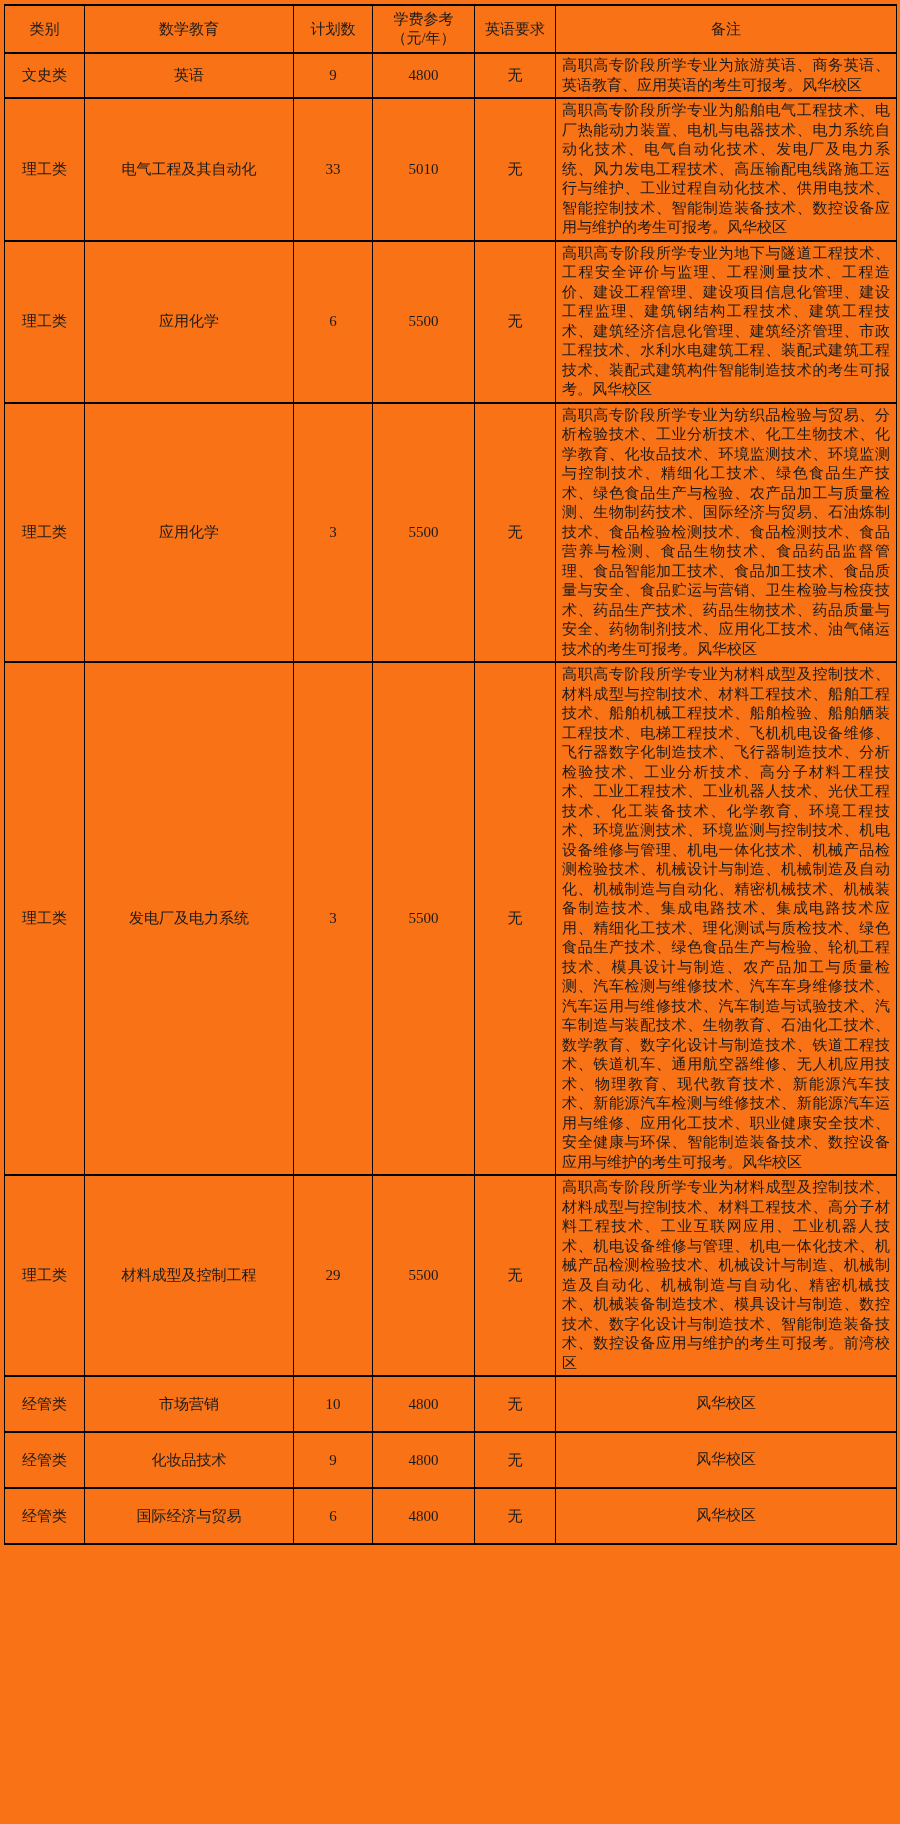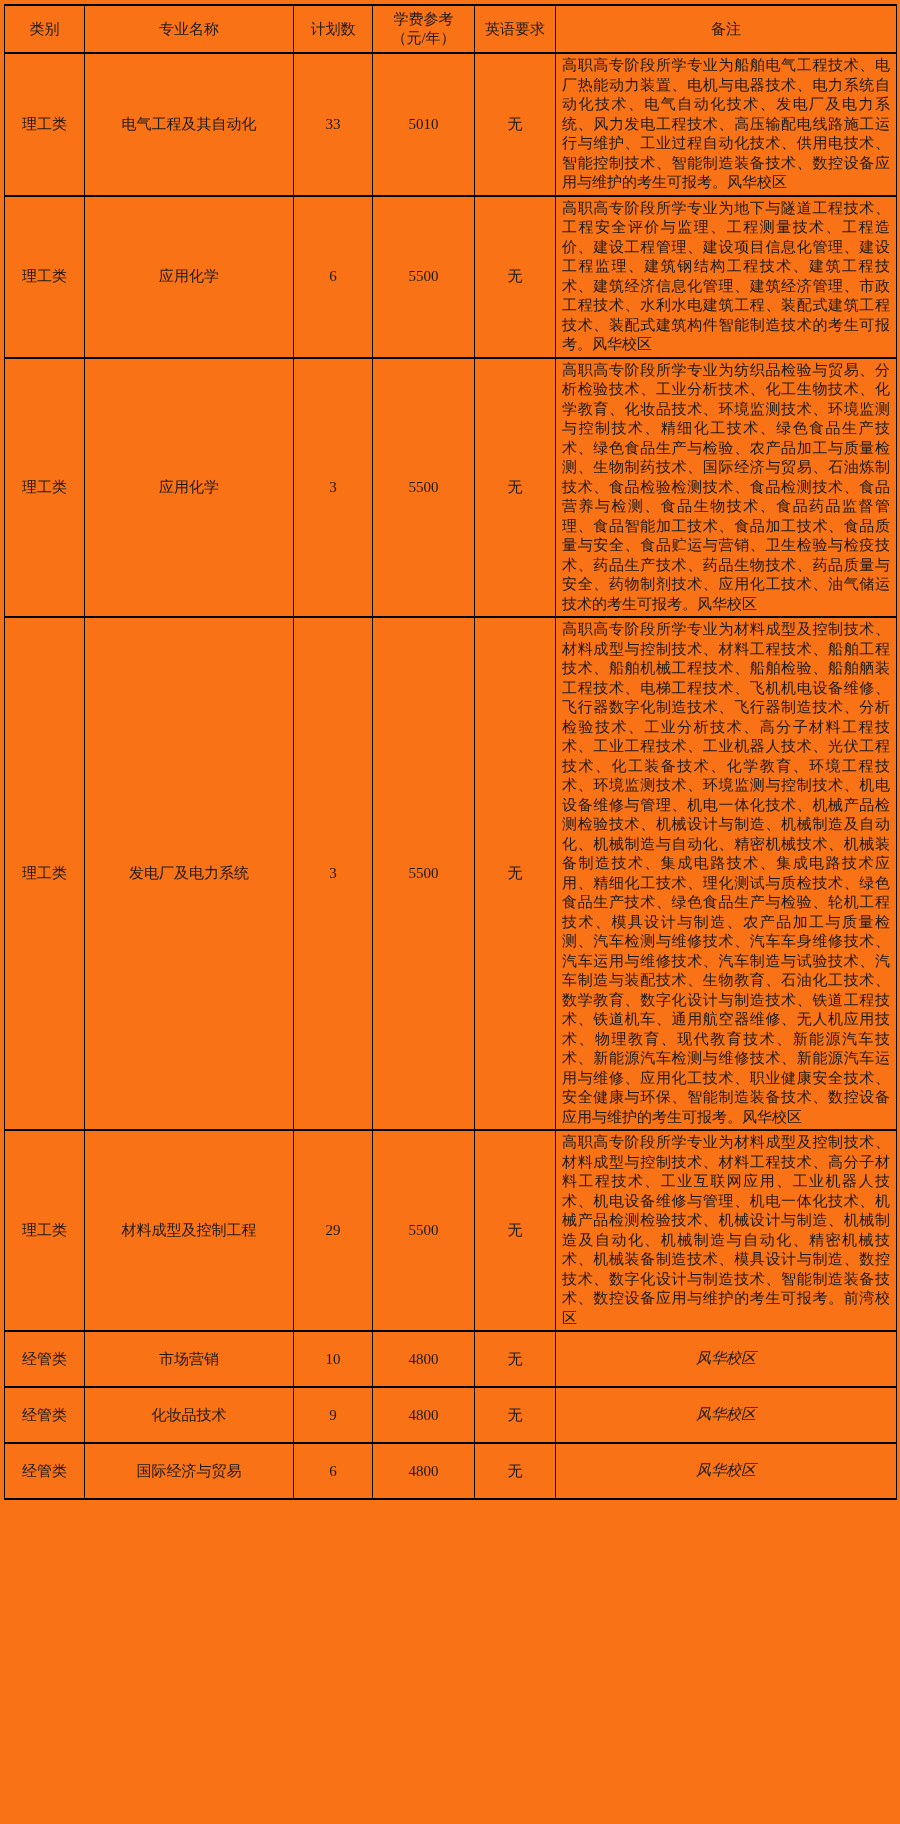--- a/index.html
+++ b/index.html
@@ -45,21 +45,20 @@
   td.remark {
     text-align: justify;
     text-justify: inter-character;
     padding: 2px 6px 2px 6px;
     line-height: 19.5px;
     vertical-align: top;
   }
   td.remark.center-remark {
     text-align: center;
     vertical-align: middle;
-    font-style: italic;
   }
   tr.short-row td {
     height: 56px;
   }
 </style>
 </head>
 <body>
 
 <div class="page">
   <table class="enroll">
@@ -67,29 +66,37 @@
       <col style="width:80px">
       <col style="width:209px">
       <col style="width:79px">
       <col style="width:102px">
       <col style="width:81px">
       <col style="width:341px">
     </colgroup>
     <thead>
       <tr>
         <th class="center hdr">类别</th>
-        <th class="center hdr">专业名称</th>
+        <th class="center hdr">数学教育</th>
         <th class="center hdr">计划数</th>
         <th class="center hdr">学费参考
 （元/年）</th>
         <th class="center hdr">英语要求</th>
         <th class="center hdr">备注</th>
       </tr>
     </thead>
     <tbody>
+      <tr>
+        <td class="center">文史类</td>
+        <td class="center">英语</td>
+        <td class="center">9</td>
+        <td class="center">4800</td>
+        <td class="center">无</td>
+        <td class="remark">高职高专阶段所学专业为旅游英语、商务英语、英语教育、应用英语的考生可报考。风华校区</td>
+      </tr>
       <tr>
         <td class="center">理工类</td>
         <td class="center">电气工程及其自动化</td>
         <td class="center">33</td>
         <td class="center">5010</td>
         <td class="center">无</td>
         <td class="remark">高职高专阶段所学专业为船舶电气工程技术、电厂热能动力装置、电机与电器技术、电力系统自动化技术、电气自动化技术、发电厂及电力系统、风力发电工程技术、高压输配电线路施工运行与维护、工业过程自动化技术、供用电技术、智能控制技术、智能制造装备技术、数控设备应用与维护的考生可报考。风华校区</td>
       </tr>
       <tr>
         <td class="center">理工类</td>

